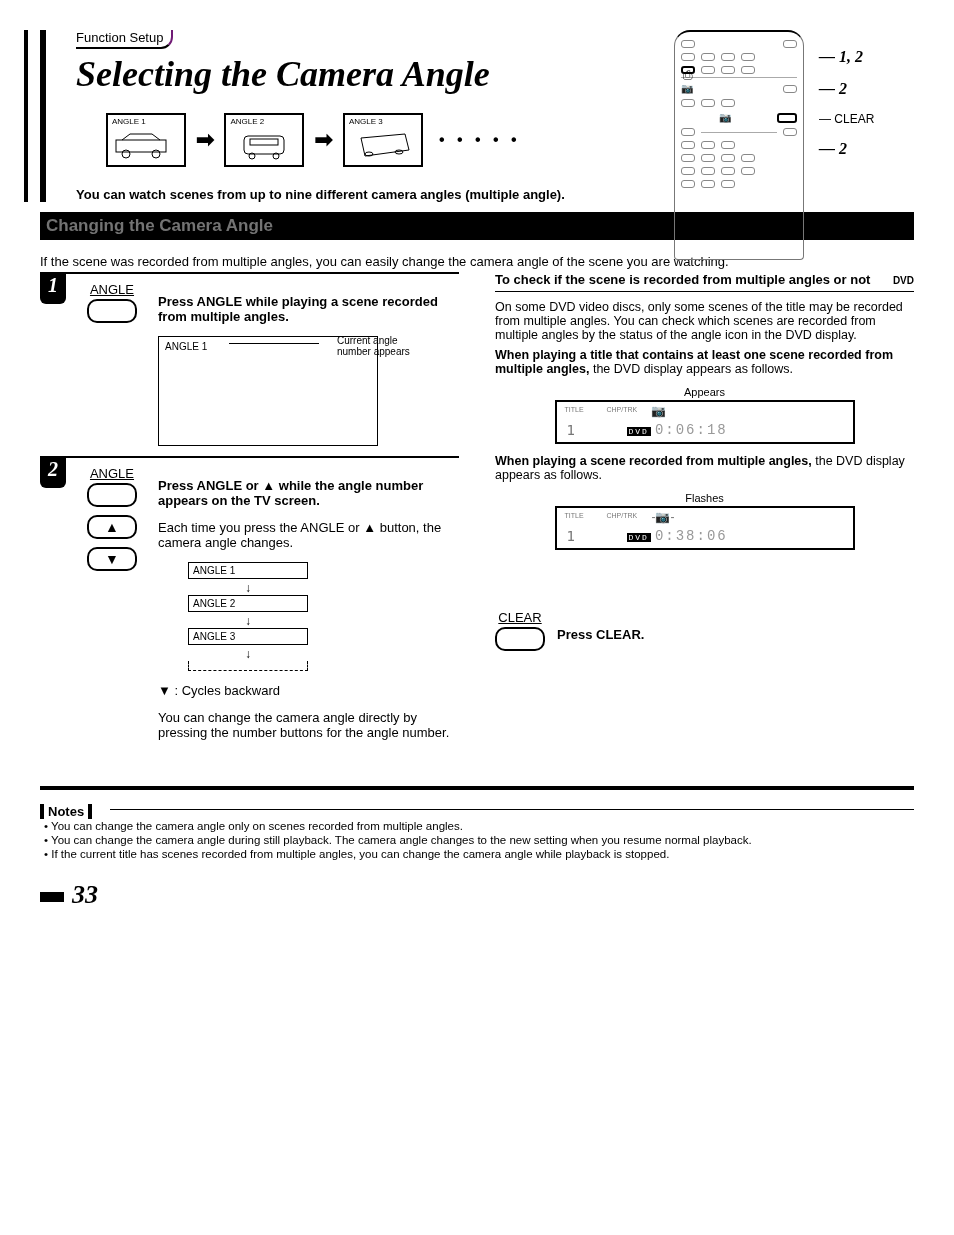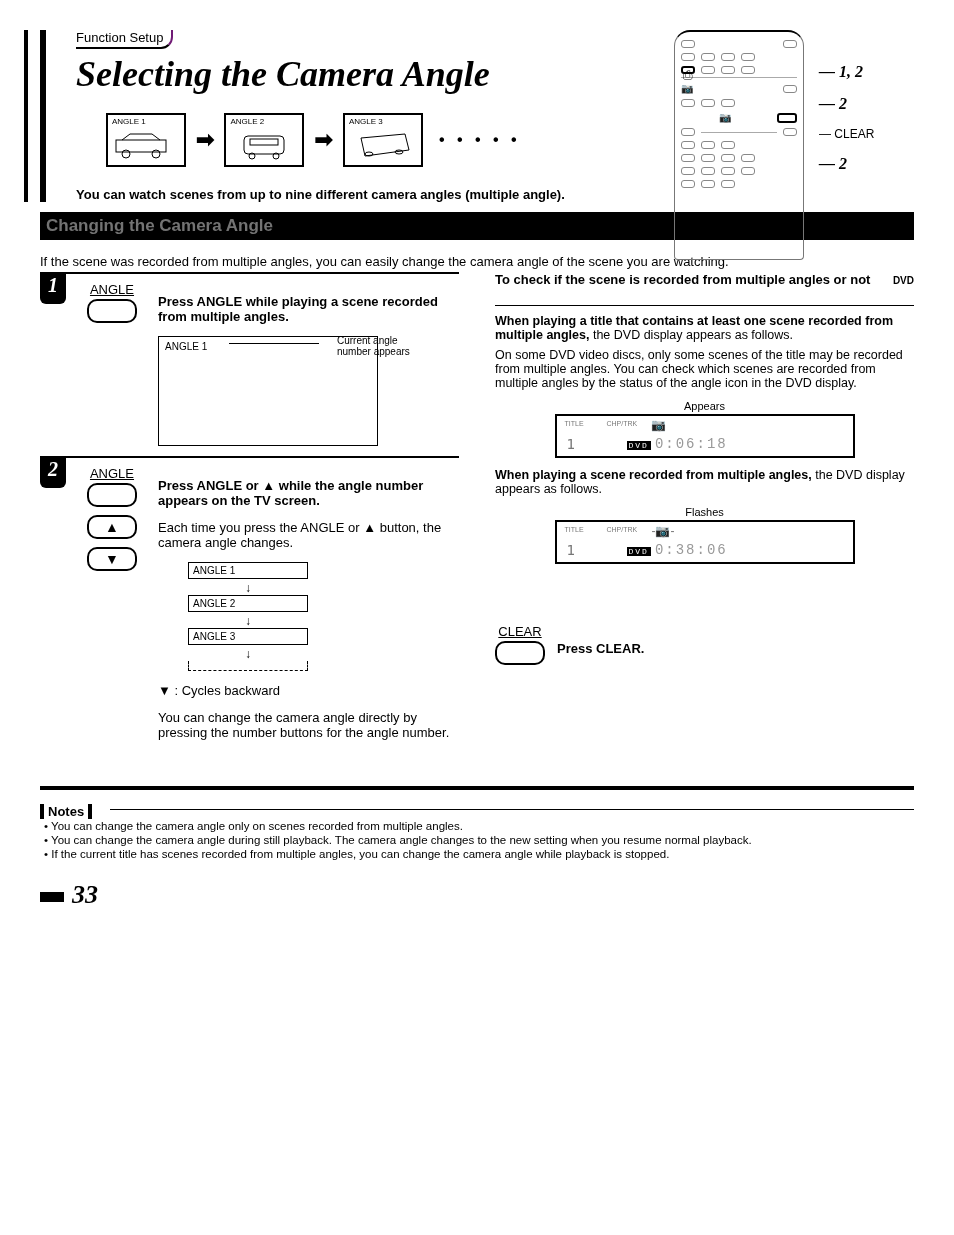--- a/index.html
+++ b/index.html
@@ -57,21 +57,21 @@
     border-bottom: 1px solid #777;
     border-radius: 16px 16px 4px 4px;
     width: 130px;
     height: 230px;
     padding: 8px 6px;
     position: relative;
   }
   .rbtn-row { display:flex; gap:6px; margin-bottom:5px; align-items:center;}
   .rbtn { width:14px; height:8px; border:1px solid #888; border-radius:3px; }
   .rbtn.big { width:20px; height:10px; }
-  .remote-callouts { position:absolute; left:145px; top:33px; font-family: Georgia, serif; font-style:italic; font-weight:bold; font-size:16px;}
+  .remote-callouts { position:absolute; left:145px; top:18px; font-family: Georgia, serif; font-style:italic; font-weight:bold; font-size:16px;}
   .remote-callouts div { margin-bottom:14px; white-space:nowrap;}
   .remote-callouts .clear { font-style:normal; font-family:Arial; font-size:12px; font-weight:normal;}
   .dvd-tag { position:absolute; right:0; top:245px; font-size:10px; font-weight:bold;}
 
   .section-bar {
     background: #000;
     color: #737373;
     font-weight: bold;
     font-size: 17px;
     padding: 4px 6px;
@@ -119,21 +119,21 @@
   .callout-txt { font-size:10px; }
 
   .angle-seq { margin-top:6px; width:180px;}
   .angle-seq .ab { border:1.5px solid #000; padding:2px 4px; font-size:10px; width:120px; margin:0 auto 2px auto;}
   .angle-seq .darr { text-align:center; font-size:12px;}
 
   .sub-h {
     font-weight: bold;
     font-size: 13px;
     border-bottom: 1.5px solid #000;
-    padding-bottom: 18px;
+    padding-bottom: 4px;
     margin-bottom: 8px;
   }
   .col-right p { font-size:12.5px; margin:6px 0;}
 
   .disp-wrap { margin: 10px auto; width: 300px; }
   .disp-cap { text-align:center; font-size:11px; margin-bottom:2px;}
   .dvd-display {
     border: 2px solid #000;
     height: 44px;
     position: relative;
@@ -340,24 +340,24 @@
           <div style="border:1px dashed #000; border-top:none; height:10px; width:120px; margin:0 auto;"></div>
         </div>
         <p>▼<span> : Cycles backward</span></p>
         <p>You can change the camera angle directly by pressing the number buttons for the angle number.</p>
       </div>
     </div>
   </div>
 
   <div class="col col-right">
     <div class="sub-h">To check if the scene is recorded from multiple angles or not</div>
+    <p>On some DVD video discs, only some scenes of the title may be recorded from multiple angles. You can check which scenes are recorded from multiple angles by the status of the angle icon in the DVD display.</p>
     <p>
       <b>When playing a title that contains at least one scene recorded from multiple angles,</b><span> the DVD display appears as follows.</span>
     </p>
-    <p>On some DVD video discs, only some scenes of the title may be recorded from multiple angles. You can check which scenes are recorded from multiple angles by the status of the angle icon in the DVD display.</p>
     <div class="disp-wrap">
       <div class="disp-cap">Appears</div>
       <div class="dvd-display">
         <div class="tl">TITLE</div>
         <div class="ch">CHP/TRK</div>
         <div class="icon">📷</div>
         <div class="num"><span>1</span></div>
         <div class="time"><span class="dvd-badge">DVD</span><span>0:06:18</span></div>
       </div>
     </div>

